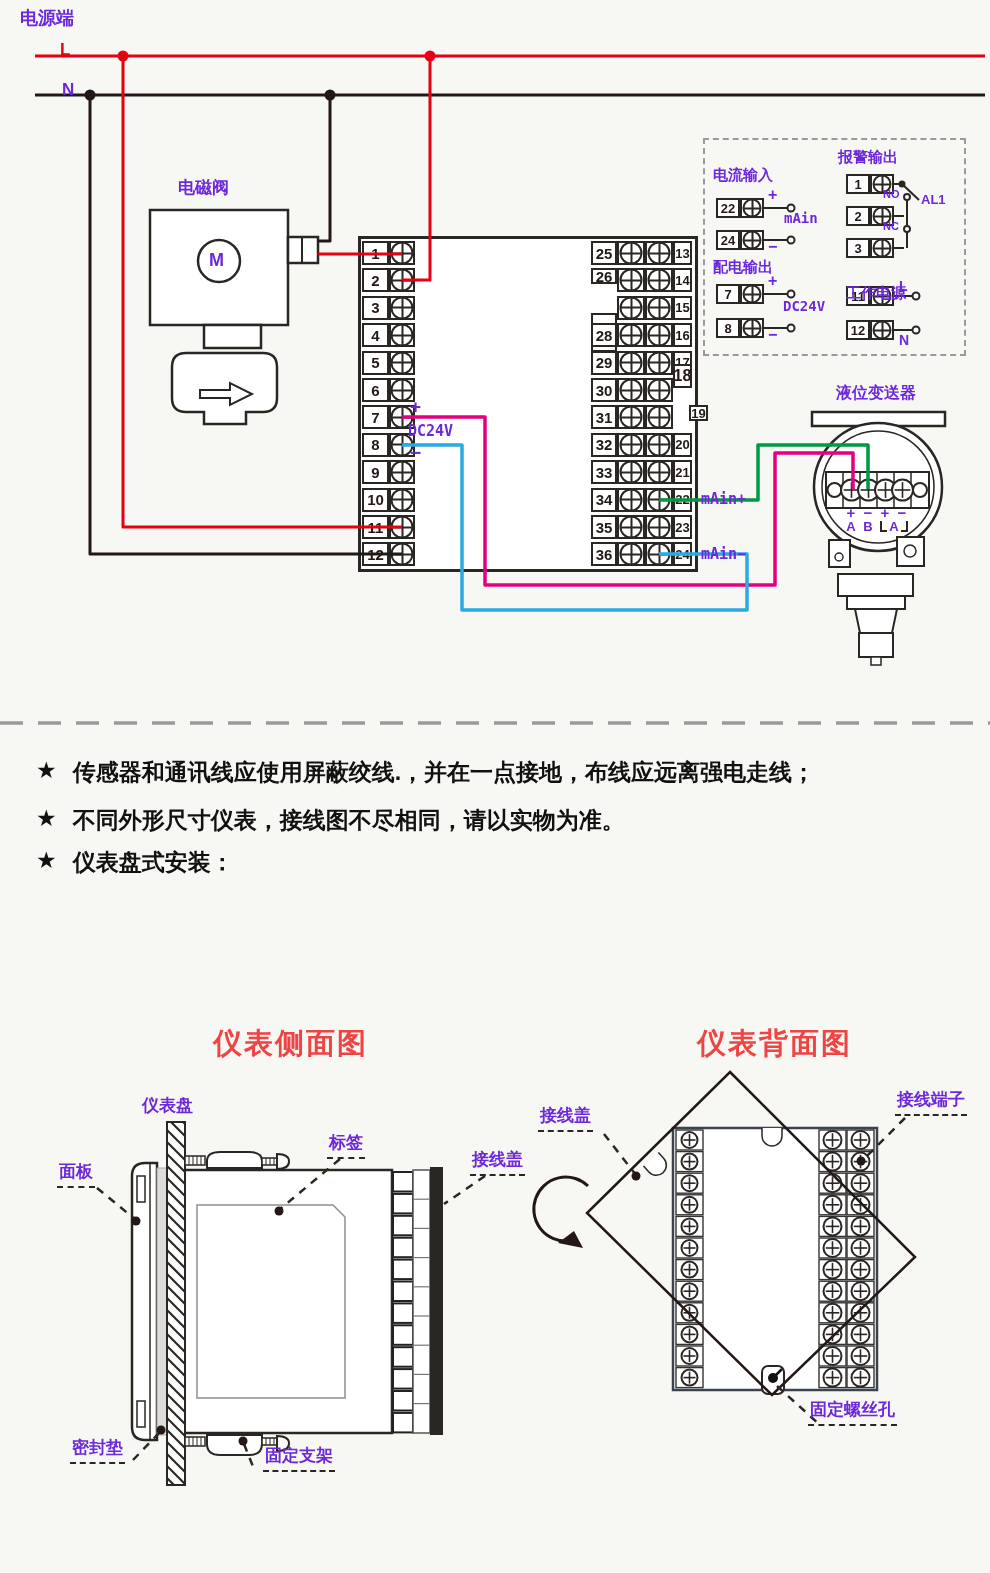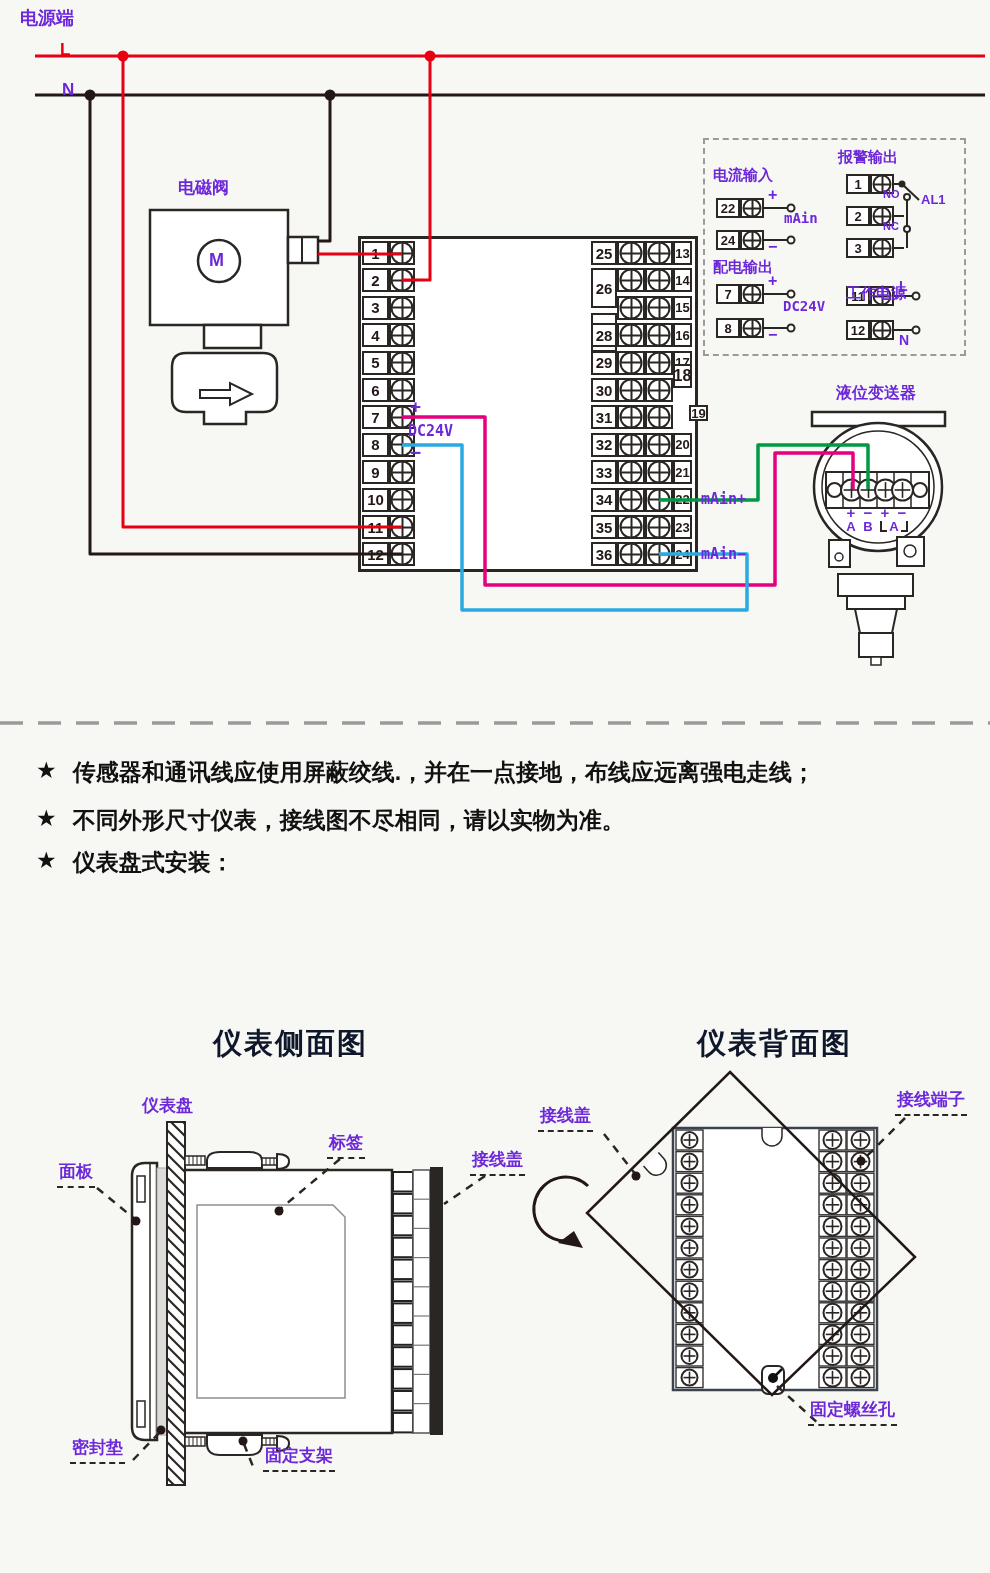--- a/index.html
+++ b/index.html
@@ -22,21 +22,21 @@
   .mono{font-family:"DejaVu Sans Mono","Liberation Mono",monospace;font-weight:bold;font-size:15px;}
   .dashed-u{border-bottom:2.5px dashed #2a2623;padding:0 2px 3px 2px;}
   .sign{font-size:19px;font-weight:bold;}
   .red{color:#e60012;}
   .cfgbox{position:absolute;z-index:0;border:2px dashed #9a9a9a;background:transparent;}
   .note-row{position:absolute;z-index:3;display:flex;gap:16px;font-weight:bold;font-size:23px;color:#111;}
   .note-star{font-size:23px;}
   .para{position:absolute;z-index:3;font-size:22.5px;font-weight:600;line-height:31.5px;
         text-align:justify;text-indent:2em;color:#111;}
   .fig-title{position:absolute;z-index:3;font-family:"Liberation Serif","DejaVu Serif",serif;
-             font-size:29px;font-weight:bold;letter-spacing:2px;color:#0f172a;}
+             font-size:29px;font-weight:bold;letter-spacing:2px;color:#ef4444;}
   .ctr{transform:translateX(-50%);}
 </style>
 </head>
 <body>
 
 <div id="stage">
 
   <svg id="gfx" width="990" height="1573" viewBox="0 0 990 1573">
 
     <g>
@@ -463,21 +463,21 @@
         <div class="screw" style=""></div>
       </div>
       <div class="tnum" style="left:230px;top:2px;width:26px;height:24px;">25</div>
       <div class="tscrew" style="left:256px;top:2px;width:28px;height:24px;">
         <div class="screw" style=""></div>
       </div>
       <div class="tscrew" style="left:284px;top:2px;width:28px;height:24px;">
         <div class="screw" style=""></div>
       </div>
       <div class="tnum" style="left:312px;top:2px;width:19px;height:24px;font-size:13px;">13</div>
-      <div class="tnum" style="left:230px;top:29.4px;width:26px;height:40px;">26</div>
+      <div class="tnum" style="left:230px;top:29.4px;width:26px;height:16px;">26</div>
       <div class="tscrew" style="left:256px;top:29.4px;width:28px;height:24px;">
         <div class="screw" style=""></div>
       </div>
       <div class="tscrew" style="left:284px;top:29.4px;width:28px;height:24px;">
         <div class="screw" style=""></div>
       </div>
       <div class="tnum" style="left:312px;top:29.4px;width:19px;height:24px;font-size:13px;">14</div>
       <div class="tnum" style="left:230px;top:74px;width:26px;height:39px;">27</div>
       <div class="tscrew" style="left:256px;top:56.8px;width:28px;height:24px;">
         <div class="screw" style=""></div>

